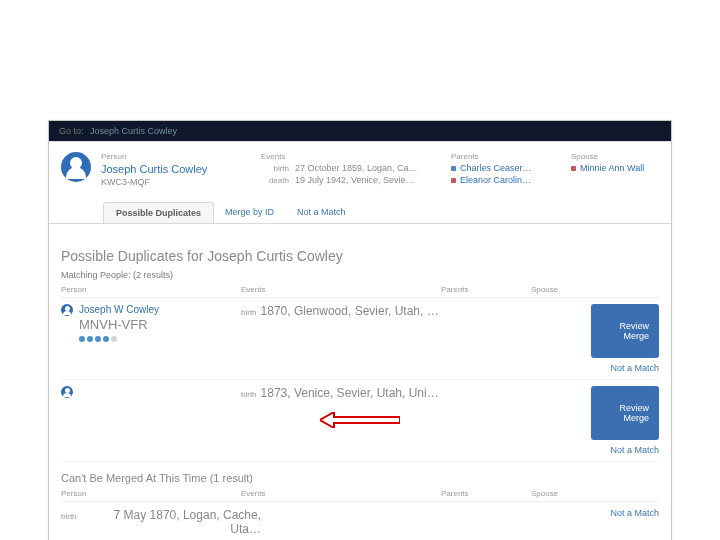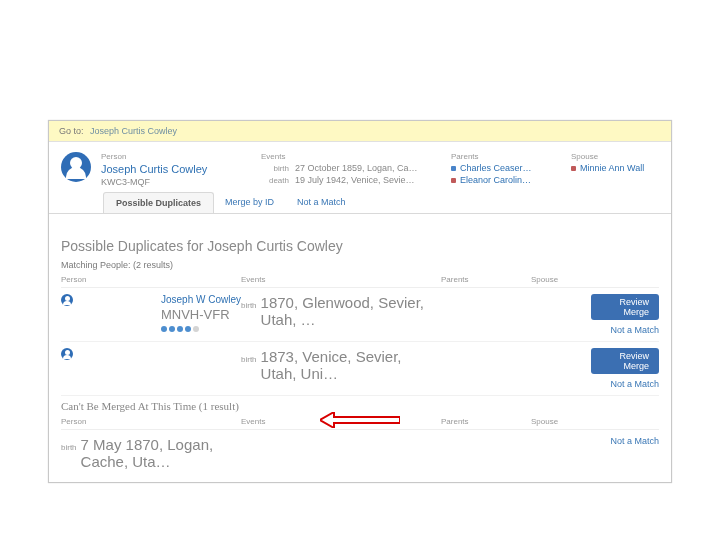--- a/index.html
+++ b/index.html
@@ -37,21 +37,21 @@
     top: 120px;
     width: 622px;
     border: 1px solid #c8c8c8;
     box-shadow: 0 0 1px rgba(0,0,0,0.2);
     font-size: 9px;
     color: #555;
   }
 
   
   .goto {
-    background: #fef9c3;
+    background: #0f172a;
     border-bottom: 1px solid #e0e0e0;
     padding: 5px 10px;
     color: #888;
     font-size: 9px;
   }
   .goto .label { color: #777; margin-right: 4px;}
   .goto .name { color: #6f8fa3; }
 
   
   .header-card {
@@ -92,21 +92,21 @@
   .dot-r { display:inline-block;width:5px;height:5px;border-radius:1px;background:#c05a5a;margin-right:4px;vertical-align:middle;}
   .hc-parents span, .hc-spouse span { color:#2f71b3; font-size:9px;}
   .hc-colP { flex:0 0 150px;}
   .hc-colE { flex:0 0 180px;}
   .hc-colPa{ flex:0 0 110px;}
   .hc-colS { flex:0 0 90px;}
 
   
   .tabs {
     display:flex;
-    margin:5px 0 0 54px;
+    margin:15px 0 0 54px;
     gap:0;
   }
   .tab {
     border:1px solid #d9d9d9;
     border-bottom:none;
     padding:5px 12px;
     font-size:9px;
     color:#888;
     background:#fff;
     border-radius:3px 3px 0 0;
@@ -161,31 +161,31 @@
   .avatar-sm::after{content:"";position:absolute;width:5px;height:5px;border-radius:50%;background:#fff;top:2px;left:3.5px;}
   .avatar-sm::before{content:"";position:absolute;width:8px;height:4px;border-radius:4px 4px 0 0;background:#fff;bottom:1px;left:2px;}
   .p-block{display:flex;flex-direction:column;gap:2px;}
   .p-name{ color:#2f71b3; font-size:10px;}
   .p-id{ color:#888; font-size:13px;}
   .dots{ display:flex;gap:2px;margin-top:2px;}
   .dots span{width:6px;height:6px;border-radius:50%;background:#4d8ecf;}
   .dots span.off{background:#d4d4d4;}
   .e-block{display:flex;gap:4px;align-items:baseline;}
   .e-l{color:#999;font-size:8px;}
-  .e-v{color:#888;font-size:15px;}
+  .e-v{color:#888;font-size:12px;text-align:right;}
   .btn{
     display:inline-block;background:#3b6fb2;color:#fff;font-size:9px;
-    padding:3px 10px;border-radius:3px;margin-bottom:3px;
+    padding:17px 10px;border-radius:3px;margin-bottom:3px;
   }
   .nota{ color:#3a77b5; font-size:9px;}
   .act-block{display:flex;flex-direction:column;align-items:flex-end;gap:2px;}
 
   .cant-title{
-    color:#888;font-size:11px;margin:4px 0 2px 0;
-    display:flex;align-items:center;gap:6px;font-family:Liberation Serif, serif;
+    color:#888;font-size:11px;margin:10px 0 2px 0;
+    display:flex;align-items:center;gap:6px;
   }
 
   
   .arrow{
     position:absolute;
     left:320px; top:412px;
     width:80px;height:16px;
     pointer-events:none;
   }
   .arrow svg{width:100%;height:100%;}
@@ -244,21 +244,21 @@
 
       <div class="col-head">
         <div class="c-person">Person</div>
         <div class="c-events">Events</div>
         <div class="c-parents">Parents</div>
         <div class="c-spouse">Spouse</div>
         <div class="c-action"></div>
       </div>
 
       <div class="row">
-        <div class="c-person" style="display:flex;justify-content:space-between;">
+        <div class="c-person" style="display:flex;">
           <div class="avatar-sm"></div>
           <div class="p-block">
             <div class="p-name">Joseph W Cowley</div>
             <div class="p-id">MNVH-VFR</div>
             <div class="dots">
                 <span></span>
                 <span></span>
                 <span></span>
                 <span></span>
                 <span class="off"></span>

